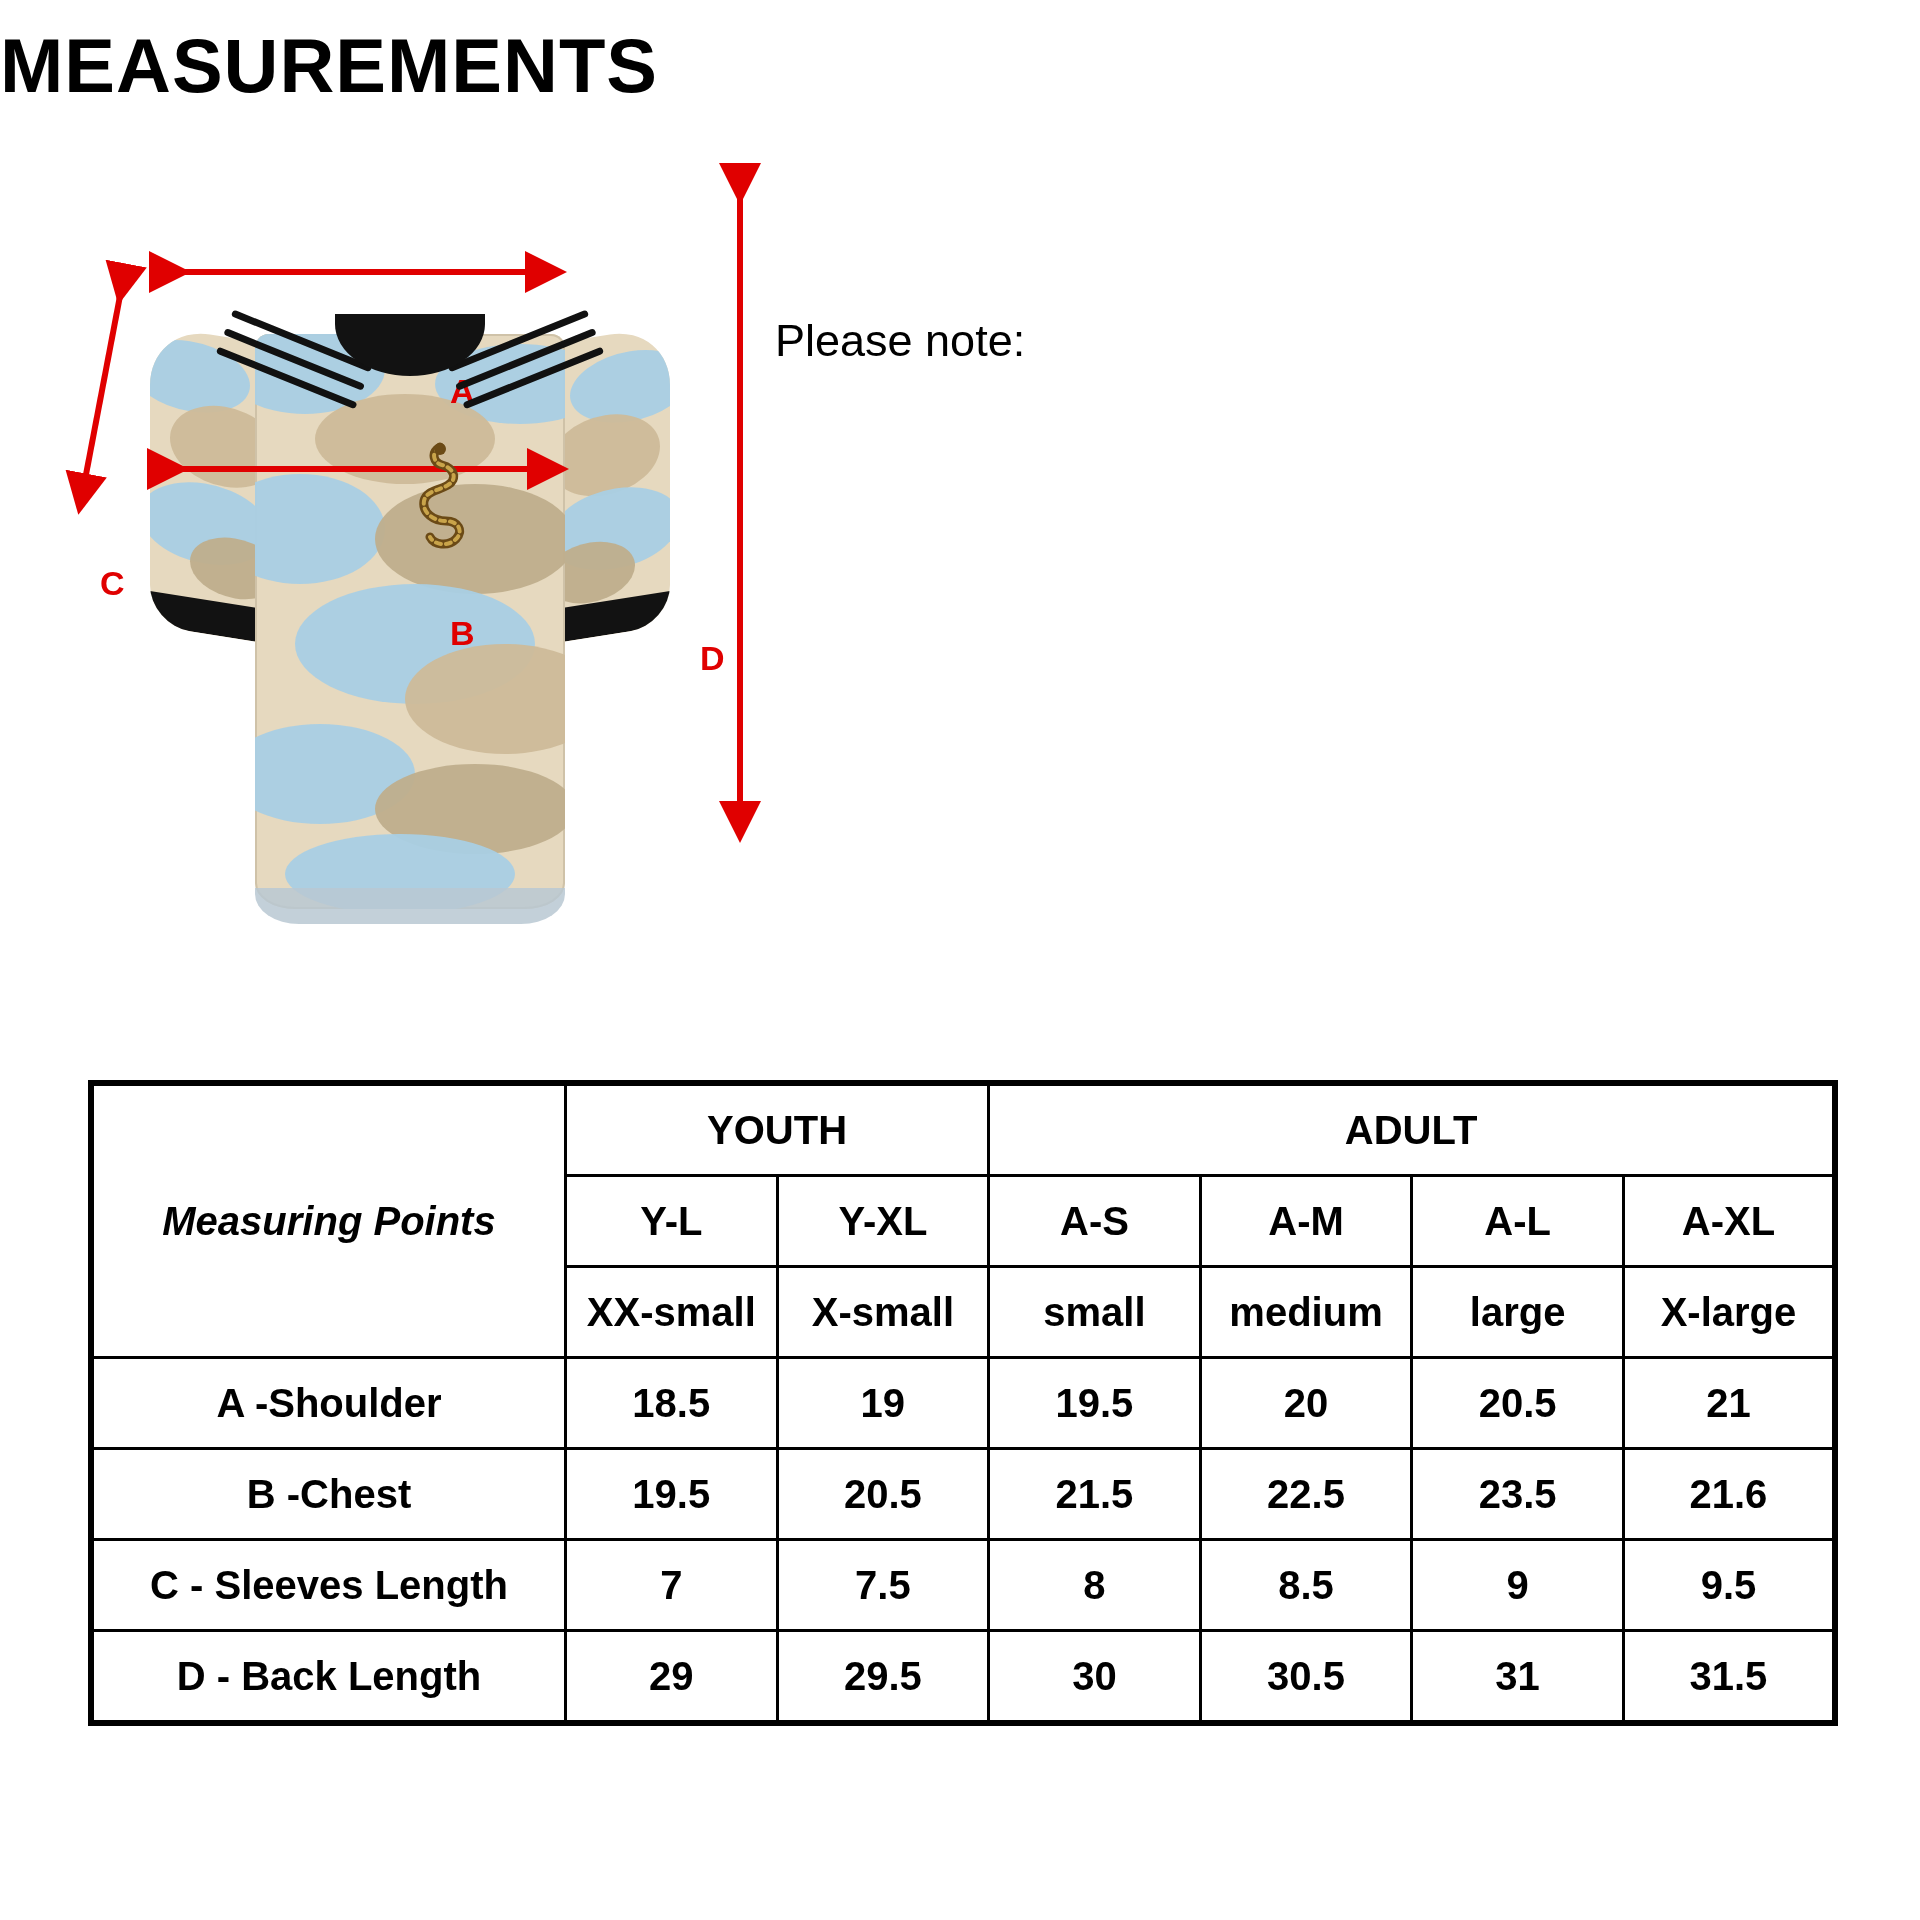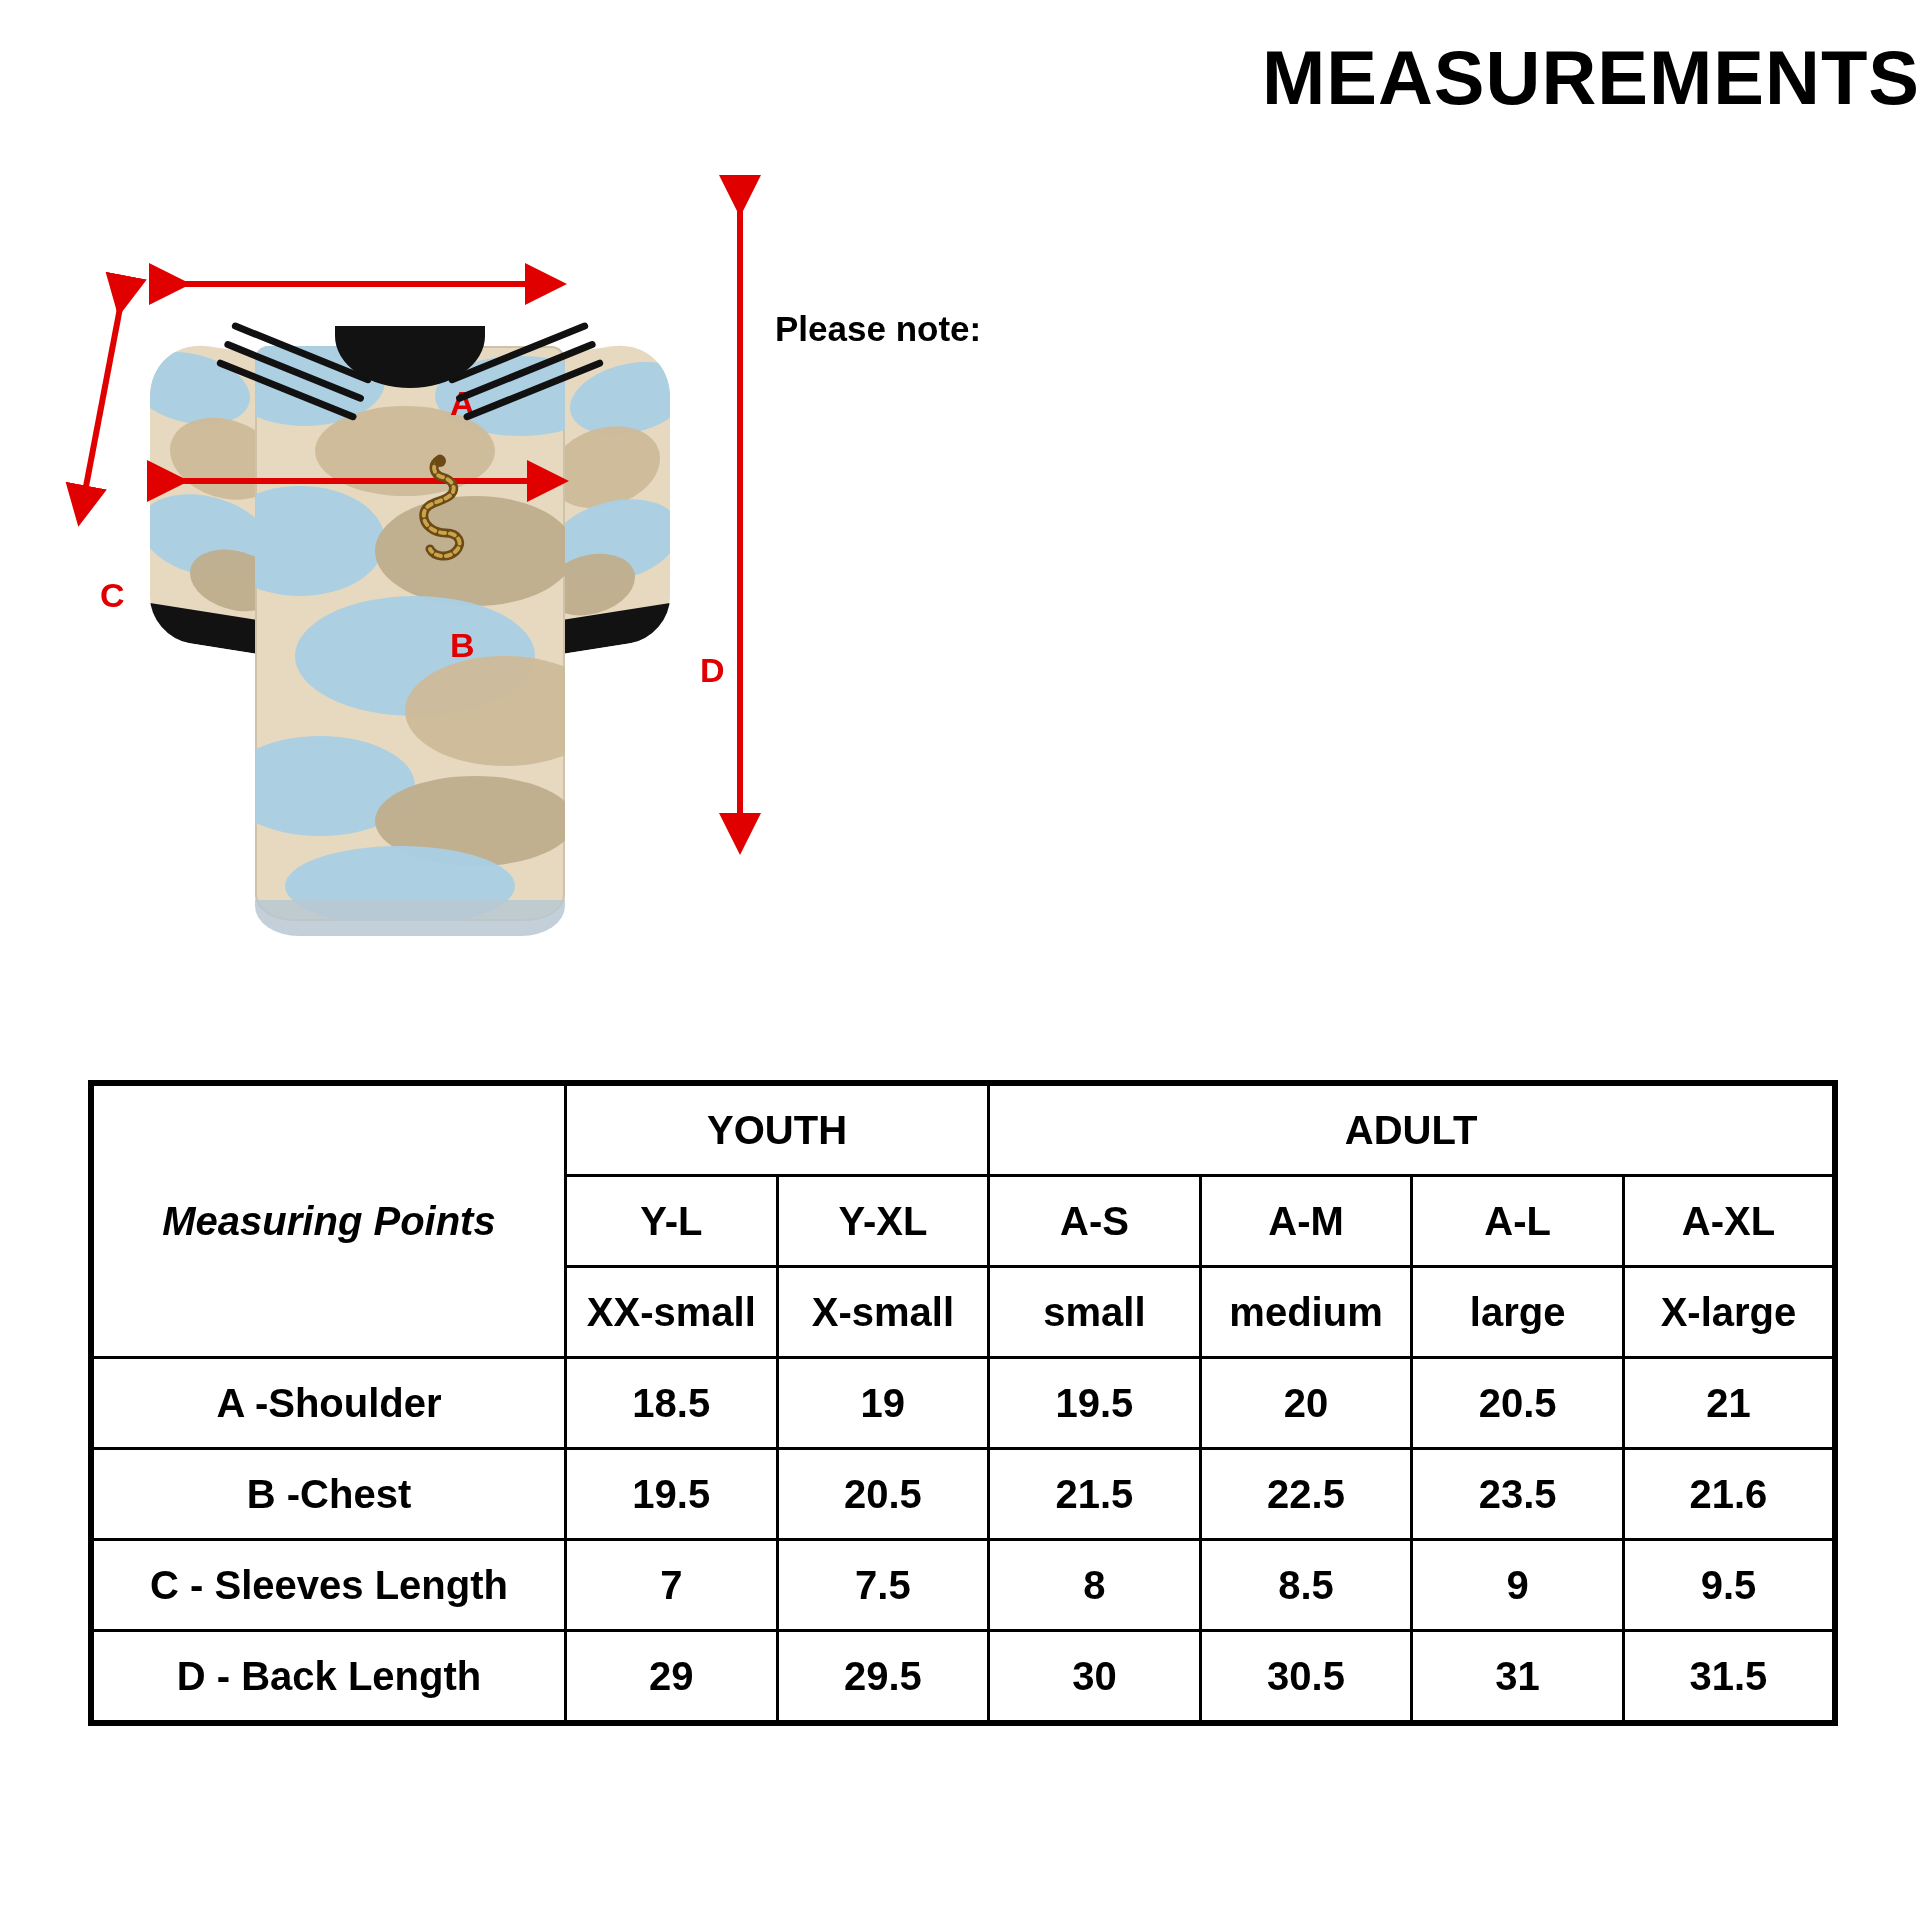--- a/index.html
+++ b/index.html
@@ -11,25 +11,25 @@
     width: 1920px;
     height: 1920px;
     font-family: "Liberation Sans", sans-serif;
     color: #000000;
     overflow: hidden;
     position: relative;
   }
 
   
   .title {
-    text-align: right;
+    text-align: left;
     font-size: 76px;
     font-weight: bold;
     letter-spacing: 1px;
-    padding-top: 40px;
+    padding-top: 28px;
     line-height: 1.0;
   }
 
   
   .upper {
     position: relative;
     height: 840px;
   }
 
   
@@ -162,24 +162,24 @@
     width: 100%;
     height: 100%;
     pointer-events: none;
     overflow: visible;
   }
 
   
   .notes {
     position: absolute;
     left: 775px;
-    top: 193px;
+    top: 211px;
     width: 1100px;
-    font-size: 35px;
-    font-weight: bold;
+    font-size: 45px;
+    font-weight: normal;
     line-height: 1.15;
   }
   .notes p {
     margin: 0 0 34px 0;
   }
   .notes p.first { margin-bottom: 42px; }
 
   
   .table-wrap {
     position: absolute;

